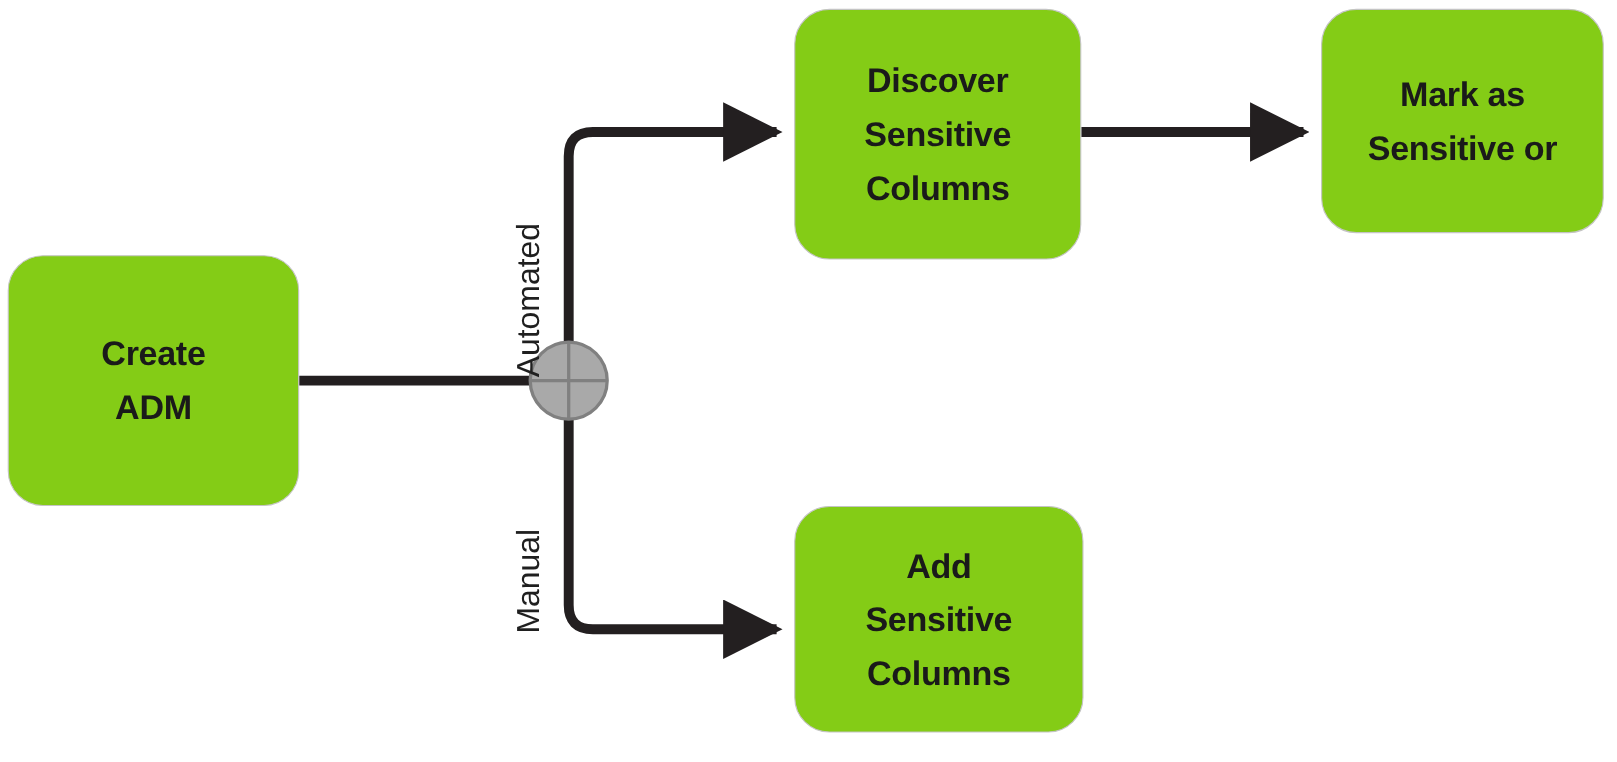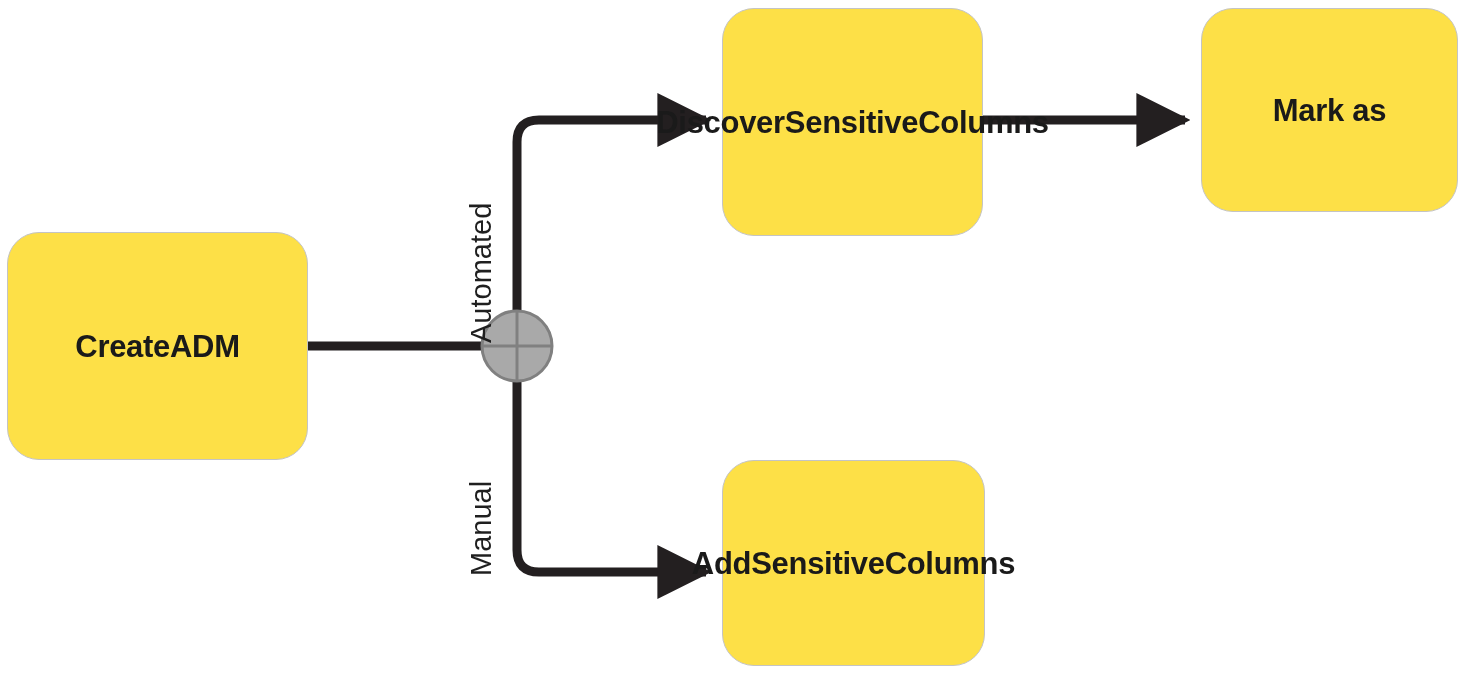--- a/index.html
+++ b/index.html
@@ -27,41 +27,41 @@
     left: 0;
     top: 0;
     width: 1470px;
     height: 693px;
   }
 
   
   .node {
     position: absolute;
     box-sizing: border-box;
-    background: #fde047;
+    background: #84cc16;
     border: 1px solid #c4c4c4;
     border-radius: 32px;
     display: flex;
-    flex-direction: row;
+    flex-direction: column;
     align-items: center;
     justify-content: center;
     color: #1a1a1a;
     font-weight: bold;
     font-size: 31px;
     line-height: 1.0;
     text-align: center;
     letter-spacing: -0.3px;
   }
   .node .line {
     display: block;
     padding: 9px 0;
     white-space: nowrap;
   }
 
-  #node-create-adm { left: 7px;   top: 232px; width: 301px; height: 228px; }
+  #node-create-adm { left: 7px;   top: 232px; width: 265px; height: 228px; }
   #node-discover   { left: 722px; top: 8px;   width: 261px; height: 228px; }
   #node-mark       { left: 1201px;top: 8px;   width: 257px; height: 204px; }
   #node-add        { left: 722px; top: 460px; width: 263px; height: 206px; }
 
   
   .branch-label {
     position: absolute;
     color: #1f1f1f;
     font-size: 29px;
     font-weight: normal;
@@ -106,20 +106,21 @@
   </div>
 
   <div class="node" id="node-discover">
     <span class="line">Discover</span>
     <span class="line">Sensitive</span>
     <span class="line">Columns</span>
   </div>
 
   <div class="node" id="node-mark">
     <span class="line">Mark as</span>
+    <span class="line">Sensitive or</span>
   </div>
 
   <div class="node" id="node-add">
     <span class="line">Add</span>
     <span class="line">Sensitive</span>
     <span class="line">Columns</span>
   </div>
 
   <span class="branch-label" id="label-automated">Automated</span>
   <span class="branch-label" id="label-manual">Manual</span>

